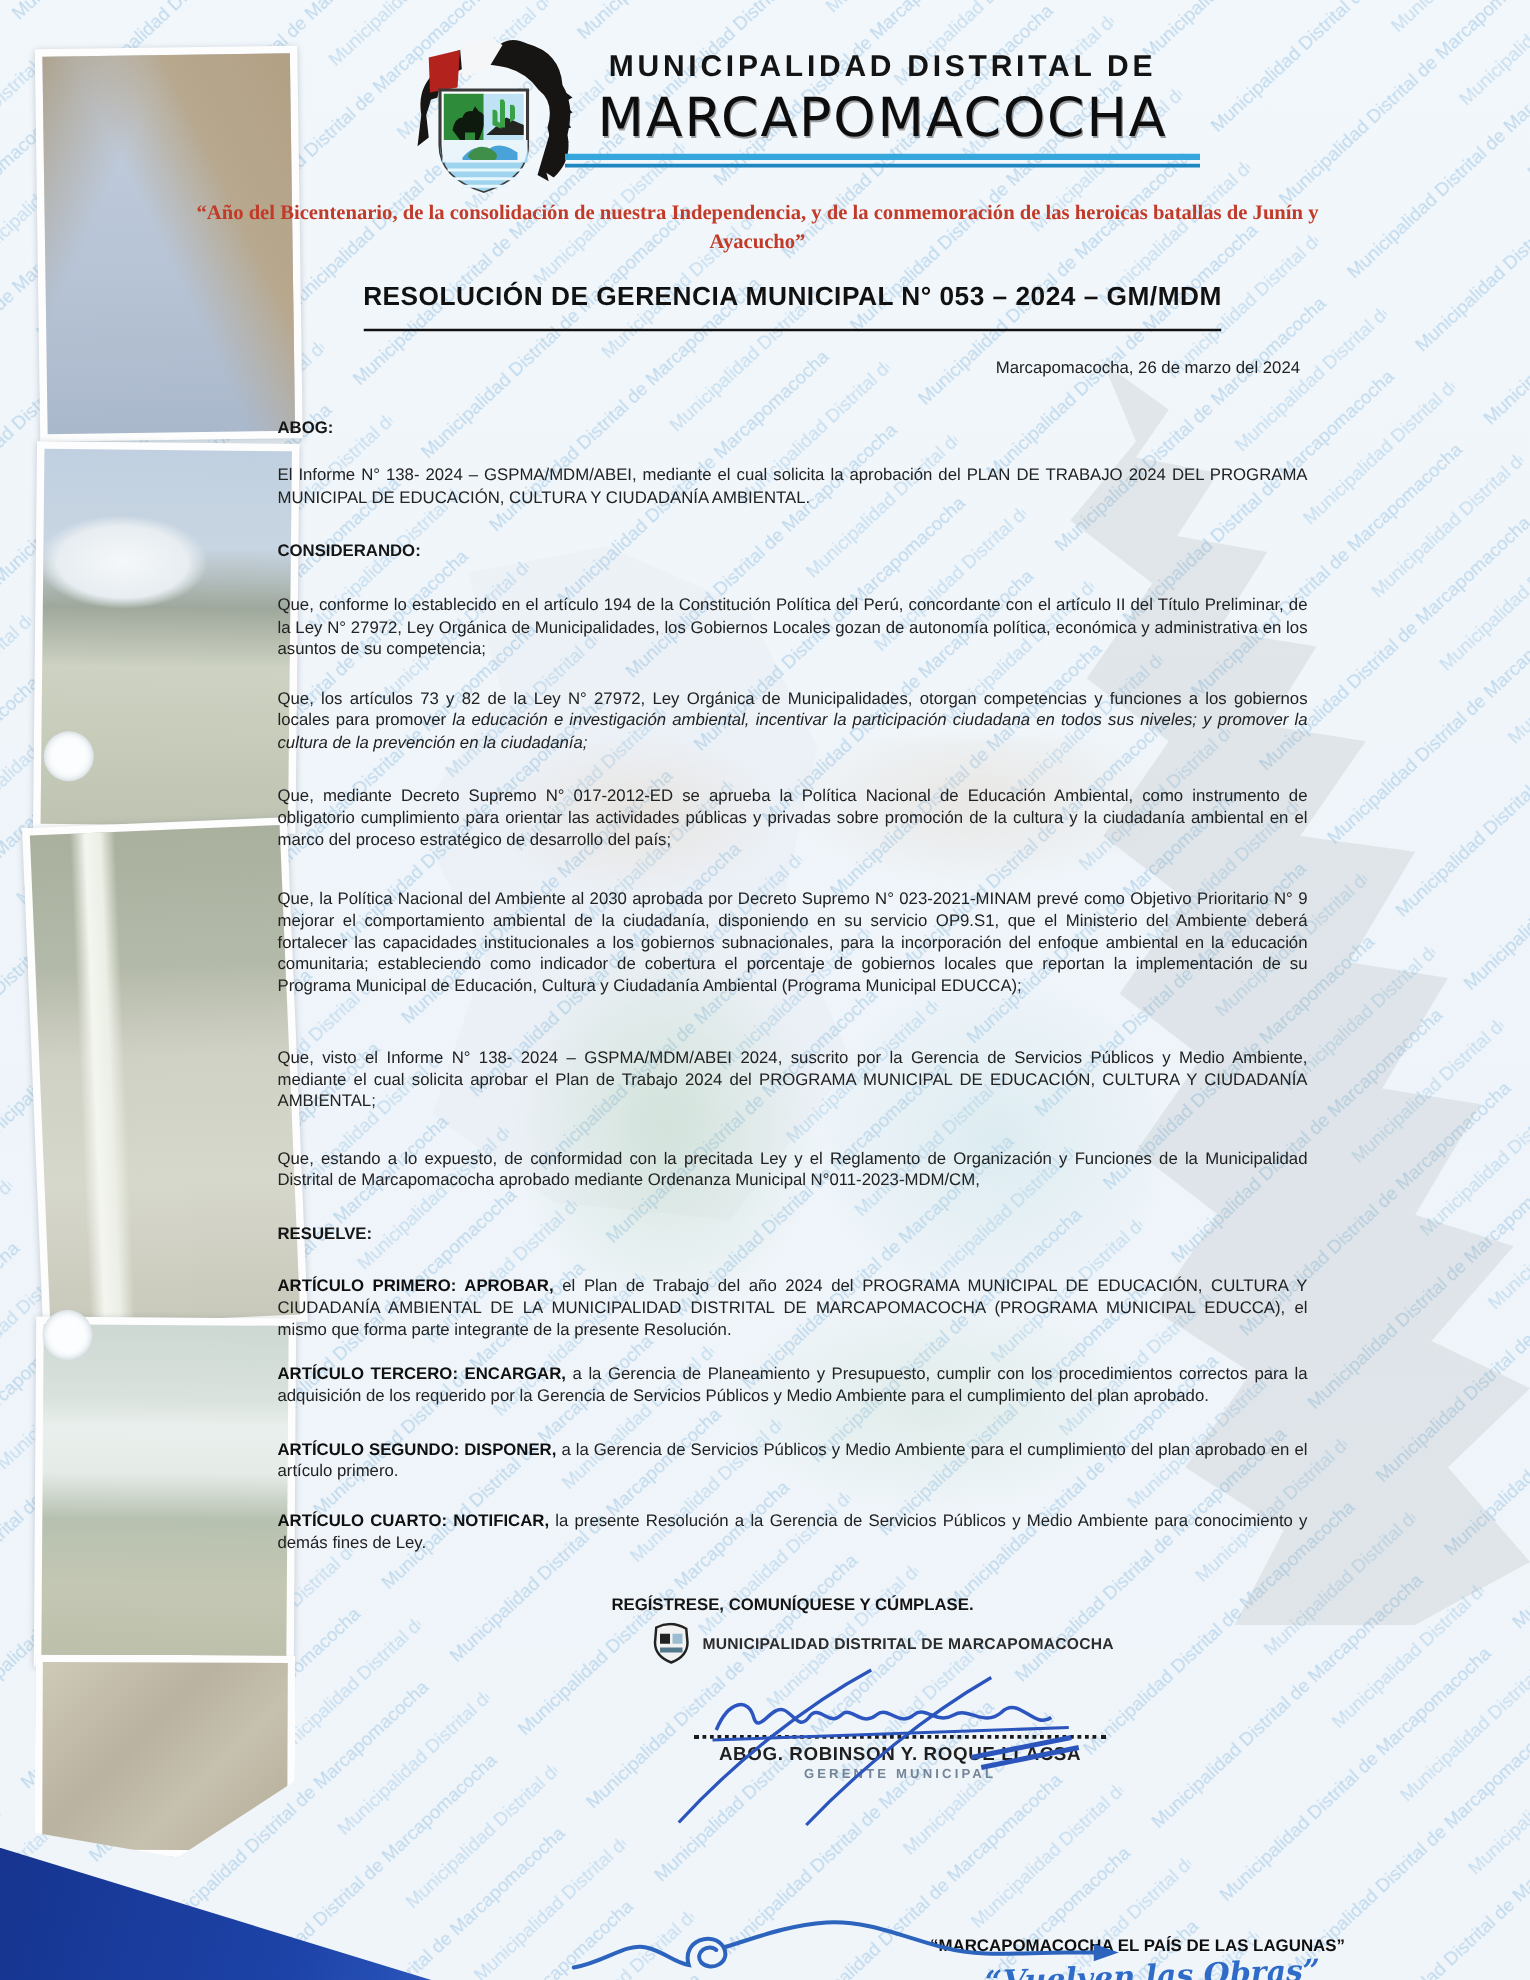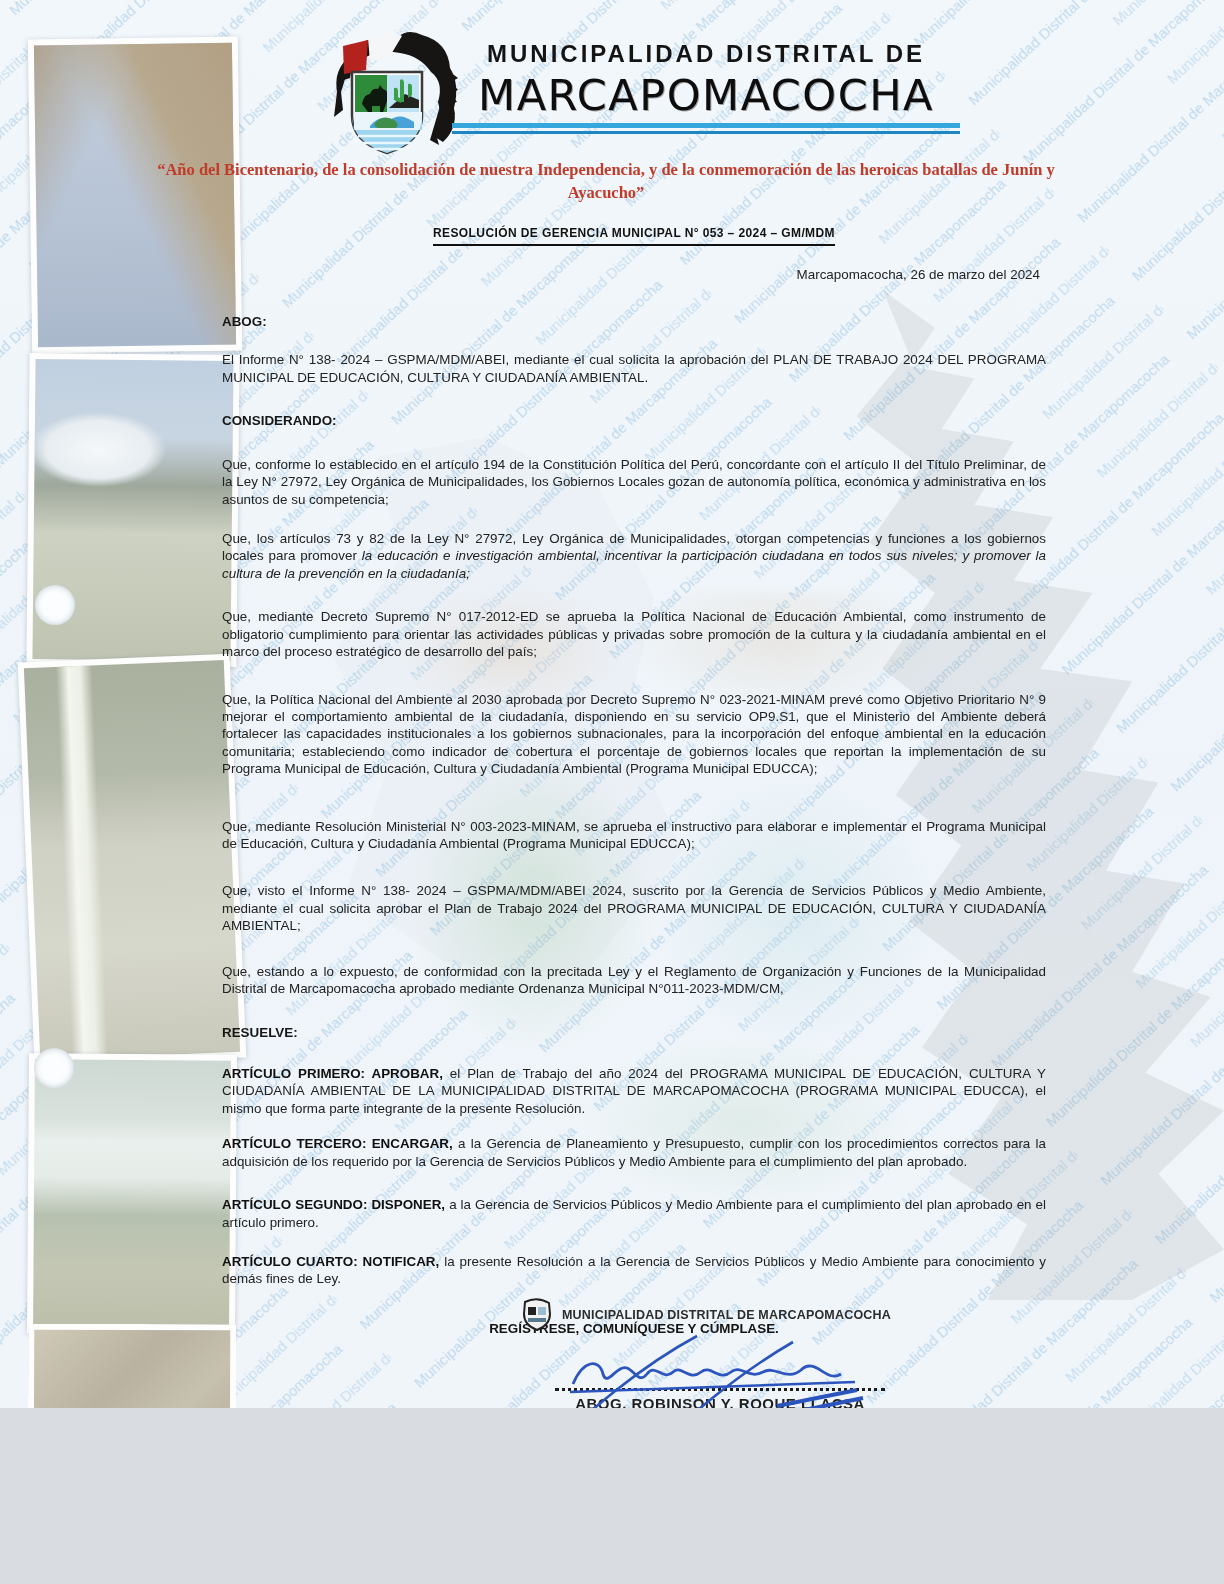--- a/index.html
+++ b/index.html
@@ -1,16 +1,16 @@
 <!DOCTYPE html>
 <html><head>
 <meta charset="utf-8">
 <style>
   html,body{margin:0;padding:0;background:#d9dde2;}
-  .page{position:relative;width:1224px;height:1408px;margin:0 auto;overflow:hidden;
+  .page{position:relative;width:1224px;height:1584px;margin:0 auto;overflow:hidden;
         background:linear-gradient(180deg,#f2f7fb 0%,#eef4f9 55%,#f0f5fa 100%);
         font-family:"Liberation Sans",sans-serif;color:#1d1d1d;}
   
   .wm-svg{position:absolute;left:0;top:0;width:100%;height:100%;opacity:.75;}
   
   .crest-wm{position:absolute;left:355px;top:590px;width:710px;height:620px;opacity:.30;filter:blur(3px);
     background:
       radial-gradient(ellipse 160px 90px at 22% 10%, #dcc3ab 0%, rgba(220,195,171,0) 70%),
       radial-gradient(ellipse 220px 100px at 60% 8%, #d9c6b2 0%, rgba(217,198,178,0) 70%),
       radial-gradient(ellipse 170px 210px at 25% 50%, #9cc49c 0%, rgba(156,196,156,0) 72%),
@@ -57,22 +57,22 @@
          color:#0d0d0d;margin-top:2px;text-shadow:1px 1px 0 rgba(90,90,90,.55);}
   .hdr-rule{height:5px;background:#35a7dd;margin-top:3px;}
   .hdr-rule2{height:3px;background:#1e86c0;margin-top:3px;}
   .motto{position:absolute;left:146px;top:158px;width:920px;text-align:center;
          font-family:"Liberation Serif",serif;font-weight:bold;font-size:16.5px;
          line-height:1.4;color:#c23a28;}
   
   .doc{position:absolute;left:222px;top:224px;width:824px;font-size:13.4px;line-height:1.30;
        text-align:justify;color:#222;}
   .doc-title-wrap{text-align:center;margin:0 0 20px 0;}
-  .doc-title{display:inline-block;font-weight:bold;font-size:12px;letter-spacing:.4px;
-             border-bottom:2.5px solid #111;padding-bottom:2px;color:#111;}
+  .doc-title{display:inline-block;font-weight:bold;font-size:21px;letter-spacing:.4px;
+             border-bottom:2.5px solid #111;padding-bottom:12px;color:#111;}
   .dateline{text-align:right;margin:0 6px 30px 0;}
   .sec-label{font-weight:bold;margin:0 0 21px 0;color:#161616;}
   .para{margin:0 0 22px 0;}
   .para.mb26{margin-bottom:26px;} .para.mb30{margin-bottom:30px;} .para.mb40{margin-bottom:40px;}
   .para.mb18{margin-bottom:18px;} .para.mb28{margin-bottom:28px;}
   .para strong{color:#101010;}
   .registrese{text-align:center;font-weight:bold;margin-top:32px;color:#141414;}
   
   .sigblock{position:absolute;left:520px;top:1298px;width:400px;height:165px;}
   .stamp-row{display:flex;align-items:center;gap:8px;}
@@ -165,21 +165,20 @@
     <div class="dateline">Marcapomacocha, 26 de marzo del 2024</div>
 
     <div class="sec-label">ABOG:</div>
     <p class="para mb26">El Informe N° 138- 2024 – GSPMA/MDM/ABEI, mediante el cual solicita la aprobación del PLAN DE TRABAJO 2024 DEL PROGRAMA MUNICIPAL DE EDUCACIÓN, CULTURA Y CIUDADANÍA AMBIENTAL.</p>
 
     <div class="sec-label" style="margin-bottom:26px">CONSIDERANDO:</div>
     <p class="para">Que, conforme lo establecido en el artículo 194 de la Constitución Política del Perú, concordante con el artículo II del Título Preliminar, de la Ley N° 27972, Ley Orgánica de Municipalidades, los Gobiernos Locales gozan de autonomía política, económica y administrativa en los asuntos de su competencia;</p>
     <p class="para mb26"><span>Que, los artículos 73 y 82 de la Ley N° 27972, Ley Orgánica de Municipalidades, otorgan competencias y funciones a los gobiernos locales para promover </span><em>la educación e investigación ambiental, incentivar la participación ciudadana en todos sus niveles; y promover la cultura de la prevención en la ciudadanía;</em></p>
     <p class="para mb30">Que, mediante Decreto Supremo N° 017-2012-ED se aprueba la Política Nacional de Educación Ambiental, como instrumento de obligatorio cumplimiento para orientar las actividades públicas y privadas sobre promoción de la cultura y la ciudadanía ambiental en el marco del proceso estratégico de desarrollo del país;</p>
     <p class="para mb40">Que, la Política Nacional del Ambiente al 2030 aprobada por Decreto Supremo N° 023-2021-MINAM prevé como Objetivo Prioritario N° 9 mejorar el comportamiento ambiental de la ciudadanía, disponiendo en su servicio OP9.S1, que el Ministerio del Ambiente deberá fortalecer las capacidades institucionales a los gobiernos subnacionales, para la incorporación del enfoque ambiental en la educación comunitaria; estableciendo como indicador de cobertura el porcentaje de gobiernos locales que reportan la implementación de su Programa Municipal de Educación, Cultura y Ciudadanía Ambiental (Programa Municipal EDUCCA);</p>
-    <p class="para mb30">Que, mediante Resolución Ministerial N° 003-2023-MINAM, se aprueba el instructivo para elaborar e implementar el Programa Municipal de Educación, Cultura y Ciudadanía Ambiental (Programa Municipal EDUCCA);</p>
     <p class="para mb28">Que, visto el Informe N° 138- 2024 – GSPMA/MDM/ABEI 2024, suscrito por la Gerencia de Servicios Públicos y Medio Ambiente, mediante el cual solicita aprobar el Plan de Trabajo 2024 del PROGRAMA MUNICIPAL DE EDUCACIÓN, CULTURA Y CIUDADANÍA AMBIENTAL;</p>
     <p class="para mb26">Que, estando a lo expuesto, de conformidad con la precitada Ley y el Reglamento de Organización y Funciones de la Municipalidad Distrital de Marcapomacocha aprobado mediante Ordenanza Municipal N°011-2023-MDM/CM,</p>
 
     <div class="sec-label" style="margin-bottom:24px">RESUELVE:</div>
     <p class="para mb18"><strong>ARTÍCULO PRIMERO: APROBAR,</strong><span> el Plan de Trabajo del año 2024 del PROGRAMA MUNICIPAL DE EDUCACIÓN, CULTURA Y CIUDADANÍA AMBIENTAL DE LA MUNICIPALIDAD DISTRITAL DE MARCAPOMACOCHA (PROGRAMA MUNICIPAL EDUCCA), el mismo que forma parte integrante de la presente Resolución.</span></p>
     <p class="para mb26"><strong>ARTÍCULO TERCERO: ENCARGAR,</strong><span> a la Gerencia de Planeamiento y Presupuesto, cumplir con los procedimientos correctos para la adquisición de los requerido por la Gerencia de Servicios Públicos y Medio Ambiente para el cumplimiento del plan aprobado.</span></p>
     <p class="para"><strong>ARTÍCULO SEGUNDO: DISPONER,</strong><span> a la Gerencia de Servicios Públicos y Medio Ambiente para el cumplimiento del plan aprobado en el artículo primero.</span></p>
     <p class="para mb28"><strong>ARTÍCULO CUARTO: NOTIFICAR,</strong><span> la presente Resolución a la Gerencia de Servicios Públicos y Medio Ambiente para conocimiento y demás fines de Ley.</span></p>
 
     <div class="registrese">REGÍSTRESE, COMUNÍQUESE Y CÚMPLASE.</div>

